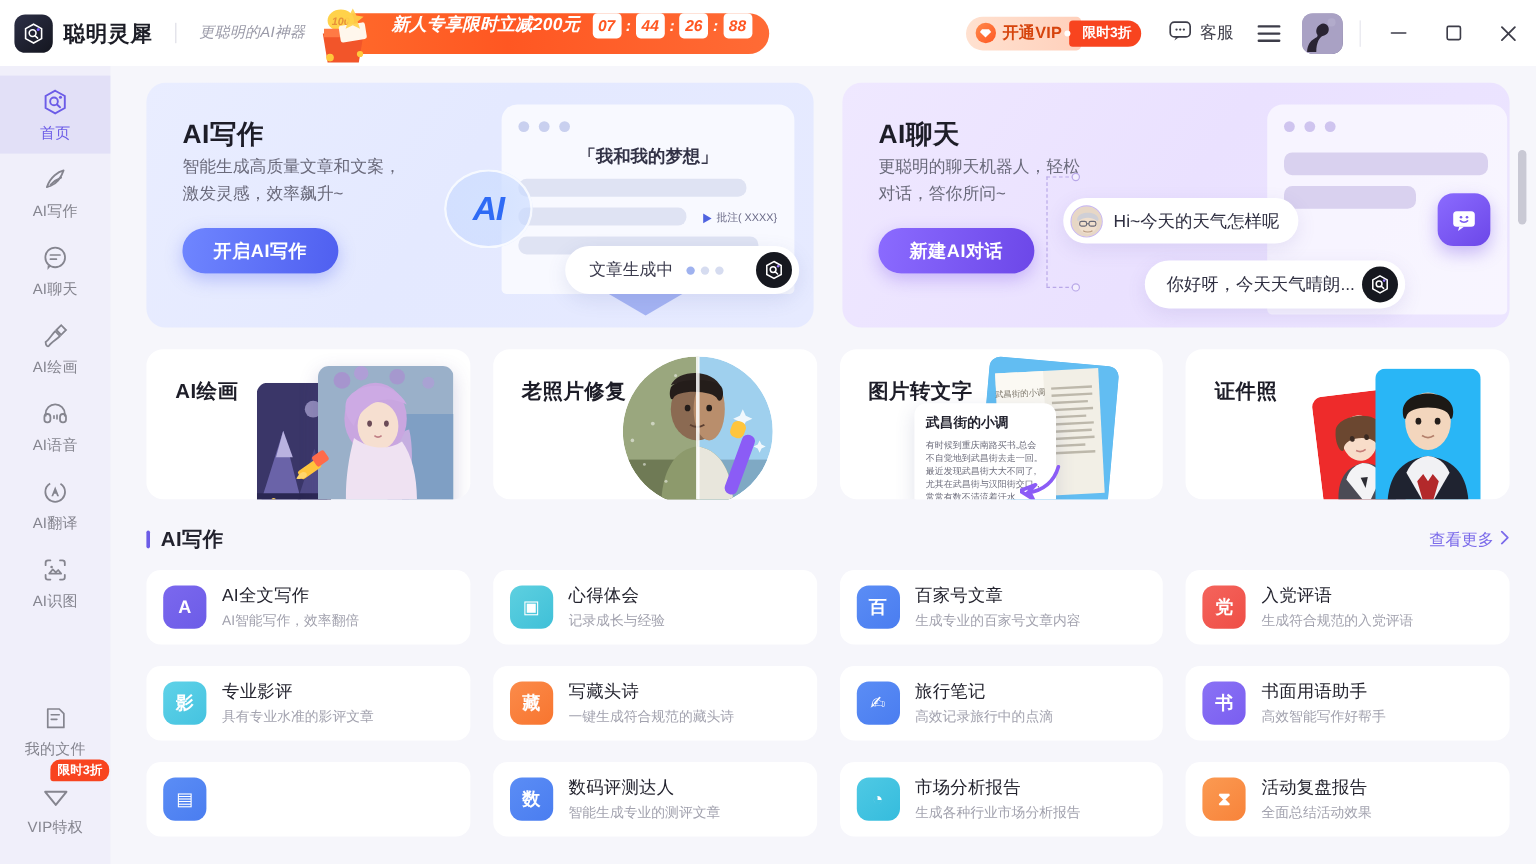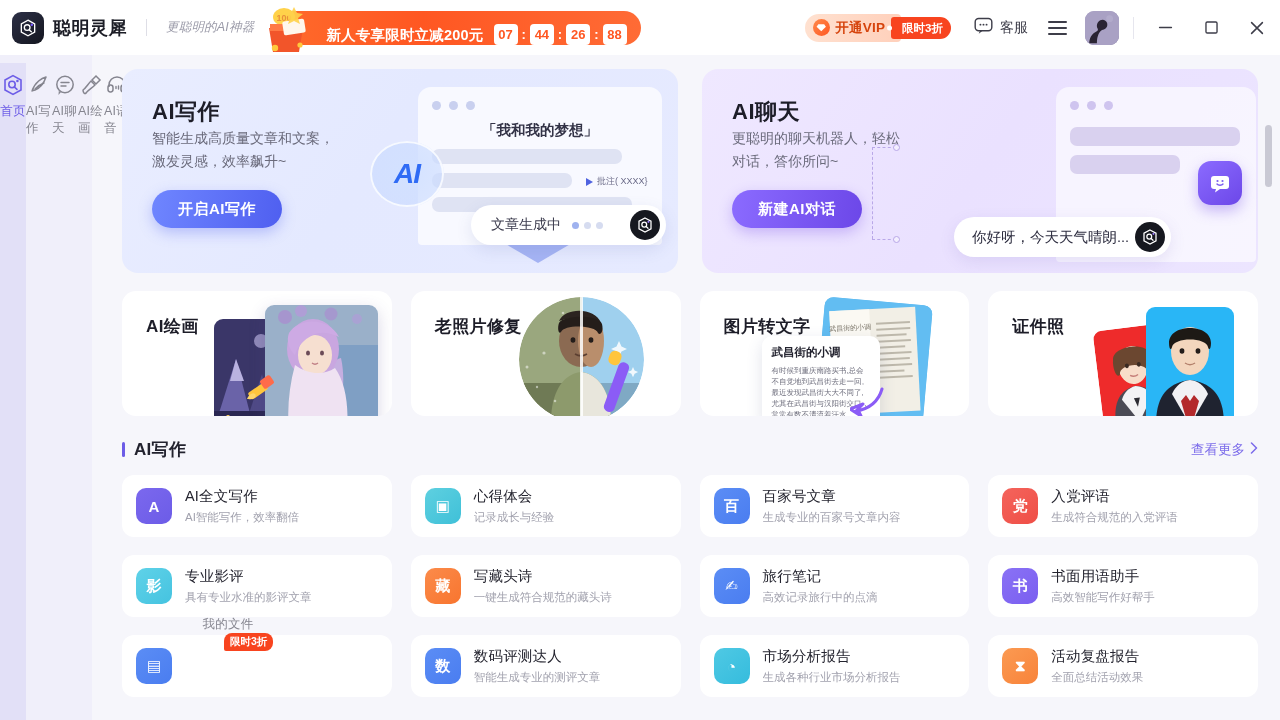--- a/index.html
+++ b/index.html
@@ -23,22 +23,23 @@
   }
   .brand-logo svg { display:block; }
   .brand-name { font-size: 18px; font-weight: 700; color:#1c1d26; letter-spacing:.5px;font-family:Liberation Mono, monospace; }
   .brand-sep { width:1px; height:17px; background:#dedee6; margin:0 10px; }
   .brand-slogan { font-size: 12.5px; color:#9a9aa8; font-style: italic; letter-spacing:.2px;}
 
   
   .promo {
     margin-left: 24px; height: 34px; border-radius: 17px;
     background: linear-gradient(90deg,#ff6a2b 0%, #ff5722 40%, #ff6b35 100%);
-    display:flex; align-items:flex-end; padding: 0 14px 0 48px;
+    display:flex; align-items:flex-start; padding: 0 14px 0 48px;
     position: relative;
+    font-style: italic;
   }
   .promo-gift {
     position:absolute; left:-16px; top:-9px; width:64px; height:52px;
     display:flex; align-items:flex-end; justify-content:center;
   }
   .promo-text { color:#fff; font-size:14.5px; font-weight:700; white-space:nowrap; letter-spacing:.2px;}
   .promo-timer { display:flex; align-items:center; margin-left:10px; gap:4px; }
   .tnum {
     background:#fff; color:#ff5722; font-weight:700; font-size:13px;
     border-radius:4px; min-width:24px; height:21px; line-height:21px; text-align:center;
@@ -74,22 +75,22 @@
   }
   .avatar .silho { position:absolute; inset:0; }
   .tb-divider { width:1px; height:22px; background:#e6e6ee; margin-right:8px;}
   .wbtn { width:46px; height:55px; display:flex; align-items:center; justify-content:center; cursor:pointer;}
   .wbtn svg { display:block; }
 
   
   .body { flex:1; display:flex; min-height:0; position:relative; background:#f6f6fb;}
   
   .sidebar {
-    width:92px; background:#f0effa; display:flex; flex-direction:row;
-    padding-top:8px; position:relative;
+    width:92px; background:#f0effa; display:flex; flex-direction:column;
+    align-items:center; padding-top:8px; position:relative;
   }
   .side-item {
     width:92px; padding:9px 0 8px; display:flex; flex-direction:column; align-items:center; gap:5px;
     cursor:pointer; position:relative;
   }
   .side-item.active { background:#e2e0f7; }
   .side-item .ic { width:26px; height:26px; display:flex;align-items:center;justify-content:center;}
   .side-label { font-size:12.5px; color:#85858f; letter-spacing:.2px;}
   .side-item.active .side-label { color:#6c5ce7; font-weight:500;}
   .side-bottom { margin-top:auto; width:92px; padding-bottom:14px; }
@@ -465,20 +466,34 @@
                   <i></i>
                 </div>
               <div class="mock-line" style="left:14px; top:40px; width:170px; height:19px;"></div>
               <div class="mock-line" style="left:14px; top:68px; width:110px; height:19px;"></div>
             </div>
             <div class="dash-line"></div>
             <div class="dash-h1"></div>
             <div class="dash-h2"></div>
             <div class="dash-o" style="left:-75px; top:75px;"></div>
             <div class="dash-o" style="left:-75px; top:167px;"></div>
+            <div class="chat-bubble bubble-a">
+              <span class="face">
+                <svg viewBox="0 0 28 28" width="27" height="27">
+                    <rect width="28" height="28" fill="#e7d7c6"></rect>
+                    <ellipse cx="14" cy="15" rx="8" ry="9" fill="#f0dfcd"></ellipse>
+                    <path d="M5 10c2-6 16-6 18 0 1 3-1 3-2 2-3-3-11-3-14 0-1 1-3 1-2-2z" fill="#cfcfd6"></path>
+                    <rect x="7" y="13" width="6" height="4" rx="1.6" fill="none" stroke="#6a6a78" stroke-width="1"></rect>
+                    <rect x="15" y="13" width="6" height="4" rx="1.6" fill="none" stroke="#6a6a78" stroke-width="1"></rect>
+                    <path d="M13 15h2" stroke="#6a6a78" stroke-width="1"></path>
+                    <path d="M10 21c2 1.5 6 1.5 8 0" stroke="#b89b82" stroke-width="1" fill="none"></path>
+                  </svg>
+              </span>
+              <span class="txt">Hi~今天的天气怎样呢</span>
+            </div>
             <div class="chat-bubble bubble-b">
               <span class="txt">你好呀，今天天气晴朗...</span>
               <span class="logo-round">
                 <svg width="18" height="18" viewBox="0 0 24 24">
                     <path d="M12 2.6 20 7v10l-8 4.4L4 17V7z" fill="none" stroke="#fff" stroke-width="1.7"></path>
                     <circle cx="11" cy="11.5" r="3.2" fill="none" stroke="#fff" stroke-width="1.7"></circle>
                     <path d="M13.5 14.1 16 16.4" stroke="#fff" stroke-width="1.7" stroke-linecap="round"></path>
                     <circle cx="16.6" cy="7.8" r="1.4" fill="#9b7bff"></circle>
                   </svg>
               </span>

